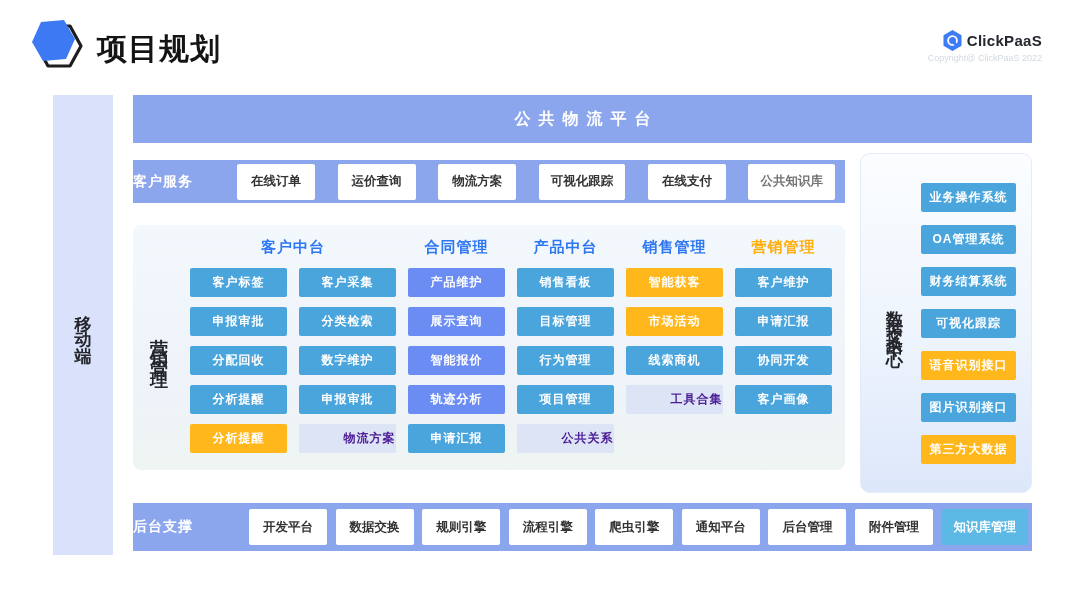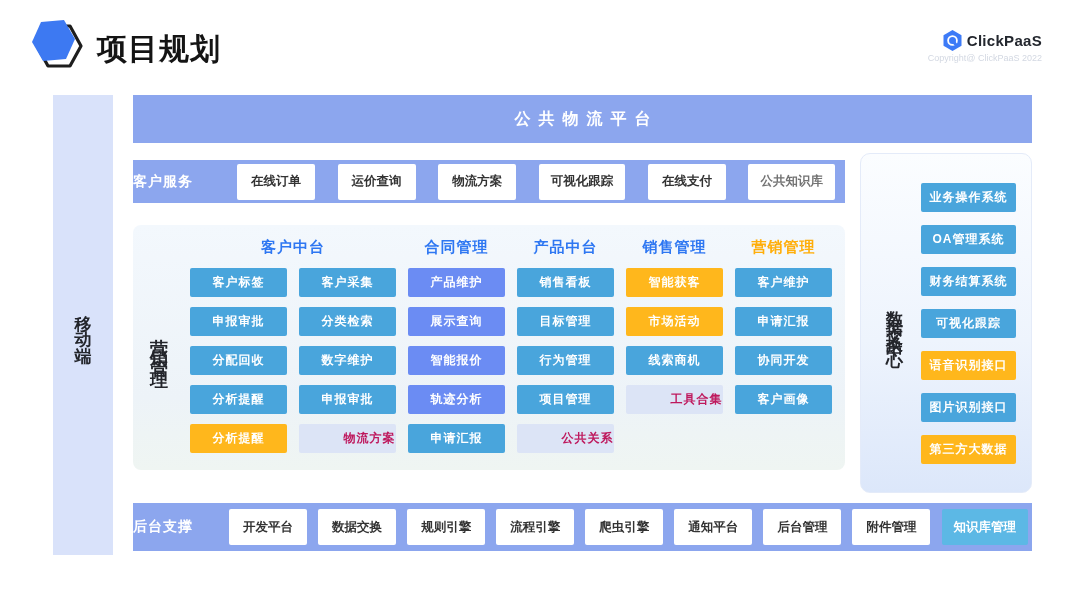--- a/index.html
+++ b/index.html
@@ -25,21 +25,21 @@
   .top-banner { position:absolute; left:133px; top:95px; width:899px; height:48px;
                 background:#8ca6ee; display:flex; align-items:center; justify-content:center; }
   .top-banner span { color:#fff; font-size:16px; font-weight:bold; letter-spacing:8px; text-indent:8px; }
 
   .bar-row { position:absolute; left:133px; background:#8ca6ee; display:flex; align-items:center; padding:0 0; }
   .cs-row { top:160px; width:712px; height:43px; }
   .bs-row { top:503px; width:899px; height:48px; }
   .bar-label { color:#fff; font-size:14px; font-weight:bold; letter-spacing:1px; white-space:nowrap; }
   .bar-buttons { flex:1; display:flex; justify-content:space-between; align-items:center; }
   .cs-row .bar-buttons { margin-left:44px; margin-right:10px; }
-  .bs-row .bar-buttons { margin-left:36px; margin-right:4px; }
+  .bs-row .bar-buttons { margin-left:56px; margin-right:4px; }
   .wbtn { background:#fff; color:#333; font-size:12.5px; font-weight:600; height:36px;
           min-width:78px; padding:0 12px; display:flex; align-items:center; justify-content:center;
           border-radius:2px; white-space:nowrap; }
   .wbtn.hl { color:#737373; font-weight:bold; }
   .wbtn.cyan { background:#5cb8e5; color:#fff; font-weight:600; }
 
   
   .main-panel { position:absolute; left:133px; top:225px; width:712px; height:245px;
                 background:linear-gradient(180deg,#f3f8fd 0%,#edf3f8 70%,#eff5f2 100%);
                 border-radius:8px; }
@@ -48,21 +48,21 @@
   .grid { position:absolute; left:57px; top:11px; display:grid;
           grid-template-columns:repeat(6,97px); column-gap:12px; row-gap:10px; }
   .col-head { height:22px; display:flex; align-items:center; justify-content:center;
               font-size:15px; font-weight:bold; color:#2e77f2; letter-spacing:1px; }
   .col-head.orange { color:#ffae0a; }
   .pill { height:29px; display:flex; align-items:center; justify-content:center;
           font-size:12px; font-weight:bold; color:#fff; border-radius:2px; letter-spacing:1px; }
   .sky  { background:#49a5dc; }
   .peri { background:#6b8cf3; }
   .org  { background:#ffb71c; }
-  .lit  { background:#dce4f6; color:#be185d;padding-left:44px; }
+  .lit  { background:#dce4f6; color:#4c1d95;padding-left:44px; }
 
   
   .right-panel { position:absolute; left:860px; top:153px; width:172px; height:340px;
                  background:linear-gradient(180deg,#fbfdff 0%,#eef4fd 55%,#dce7fa 100%);
                  border:1px solid #e4ebf9; border-radius:10px; }
   .right-panel .side-label { left:22px; }
   .right-panel .side-label .v-text { font-size:17px; letter-spacing:8px; }
   .dc-cells { position:absolute; left:60px; top:29px; width:95px; display:flex;
               flex-direction:column; gap:13px; }
   .dc-cells .pill { width:95px; }

